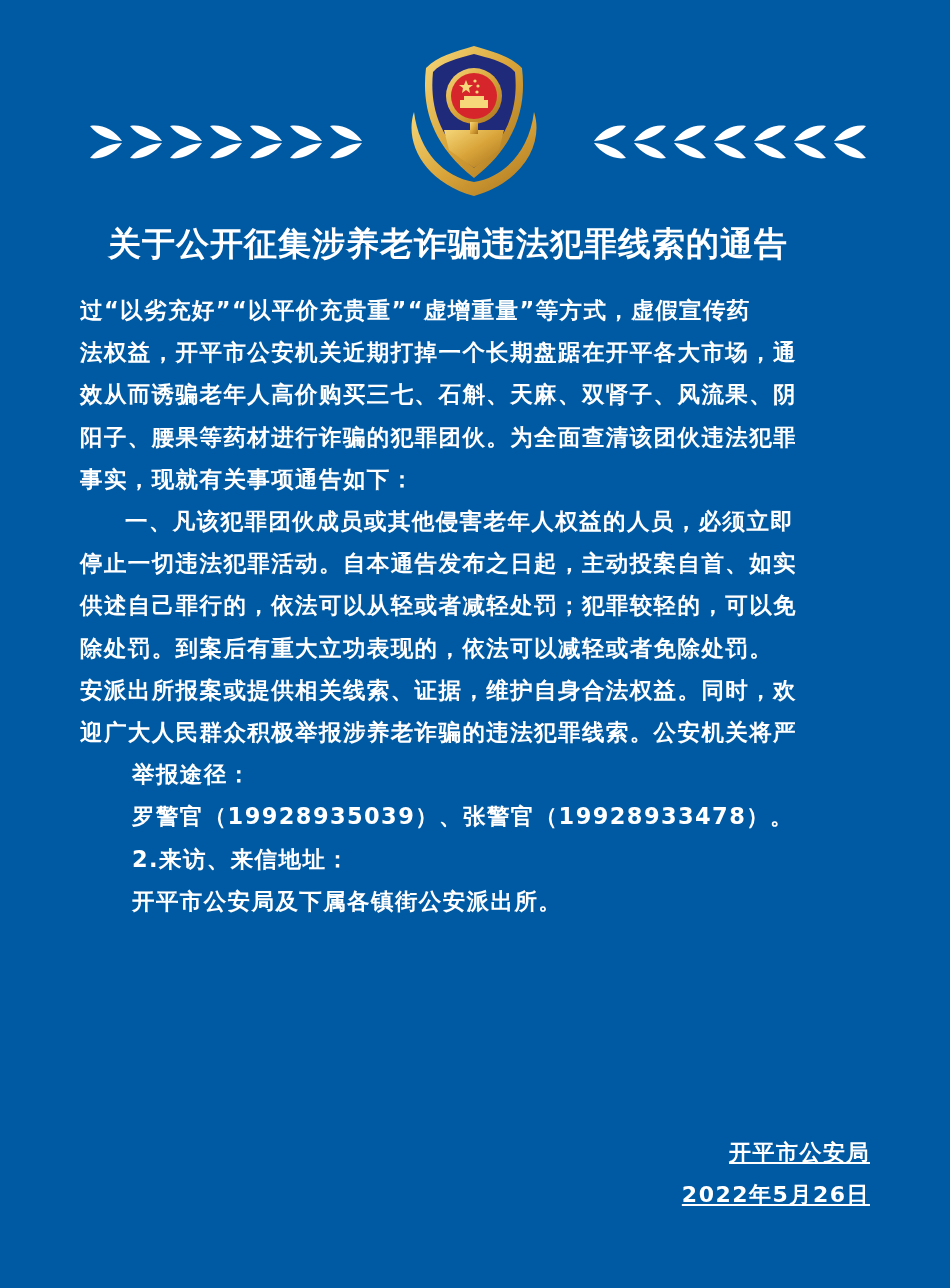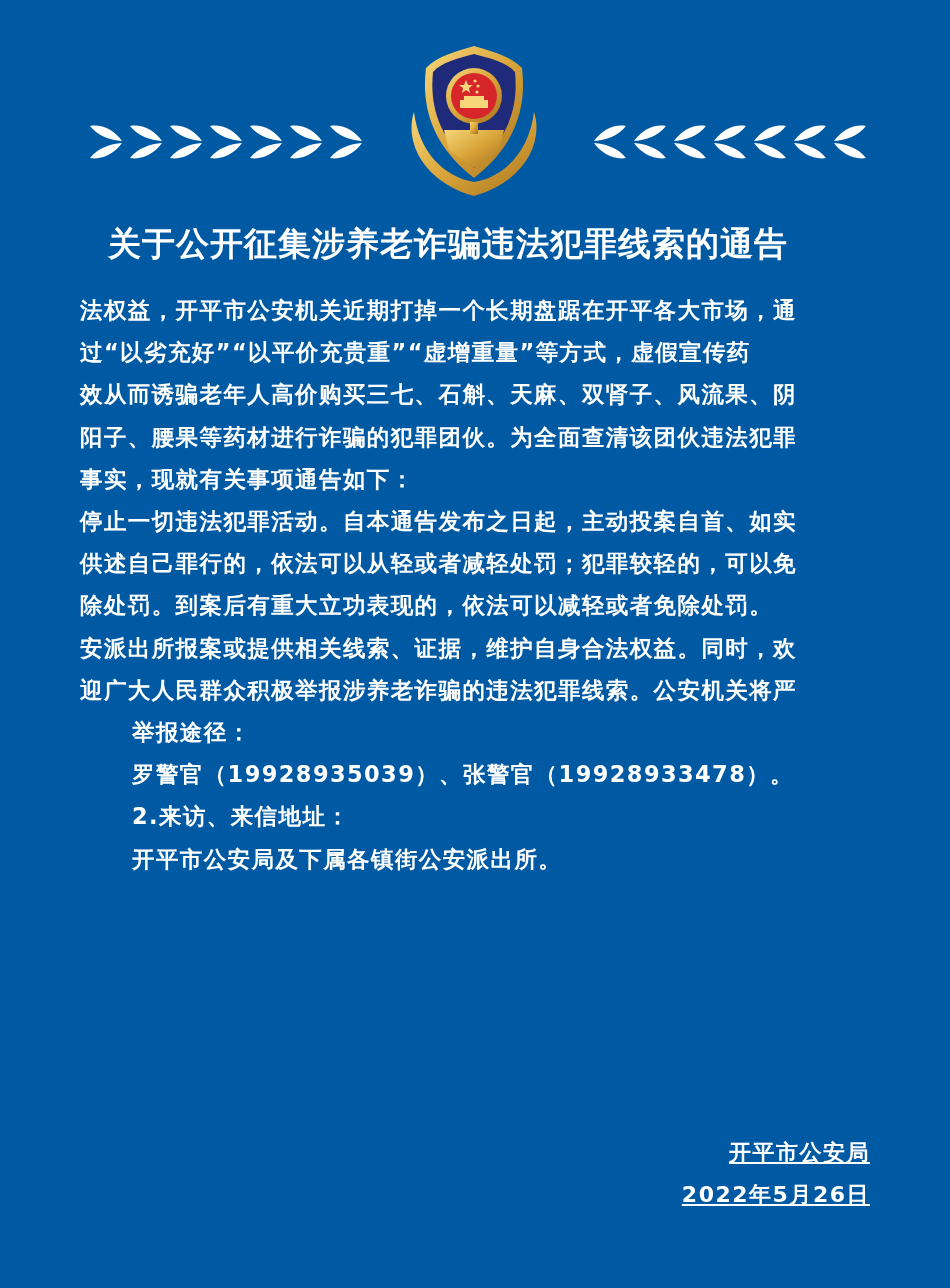--- a/index.html
+++ b/index.html
@@ -158,27 +158,28 @@
         <path d="M36 4 C24 2 12 8 4 19 C16 18 28 14 36 4Z" fill="#fff"></path>
         <path d="M36 36 C24 38 12 32 4 21 C16 22 28 26 36 36Z" fill="#fff"></path>
       </svg>
     </div>
 </div>
 
 <h1 class="title" style="margin:0;">关于公开征集涉养老诈骗违法犯罪线索的通告</h1>
 
 <div class="content">
   <div class="para">
+    <span class="line" style="margin-left:-2em">过“以劣充好”“以平价充贵重”“虚增重量”等方式，虚假宣传药</span>
     <span class="line" style="margin-left:-2em">法权益，开平市公安机关近期打掉一个长期盘踞在开平各大市场，通</span>
-    <span class="line" style="margin-left:-2em">过“以劣充好”“以平价充贵重”“虚增重量”等方式，虚假宣传药</span>
     <span class="line" style="margin-left:-2em">效从而诱骗老年人高价购买三七、石斛、天麻、双肾子、风流果、阴</span>
     <span class="line" style="margin-left:-2em">阳子、腰果等药材进行诈骗的犯罪团伙。为全面查清该团伙违法犯罪</span>
     <span class="line" style="margin-left:-2em">事实，现就有关事项通告如下：</span>
   </div>
   <div class="para">
+    <span class="line">一、凡该犯罪团伙成员或其他侵害老年人权益的人员，必须立即</span>
     <span class="line" style="margin-left:-2em">停止一切违法犯罪活动。自本通告发布之日起，主动投案自首、如实</span>
     <span class="line" style="margin-left:-2em">供述自己罪行的，依法可以从轻或者减轻处罚；犯罪较轻的，可以免</span>
     <span class="line" style="margin-left:-2em">除处罚。到案后有重大立功表现的，依法可以减轻或者免除处罚。</span>
   </div>
   <div class="para">
     <span class="line" style="margin-left:-2em">安派出所报案或提供相关线索、证据，维护自身合法权益。同时，欢</span>
     <span class="line" style="margin-left:-2em">迎广大人民群众积极举报涉养老诈骗的违法犯罪线索。公安机关将严</span>
   </div>
   <div class="report">
     <span class="line">举报途径：</span>

